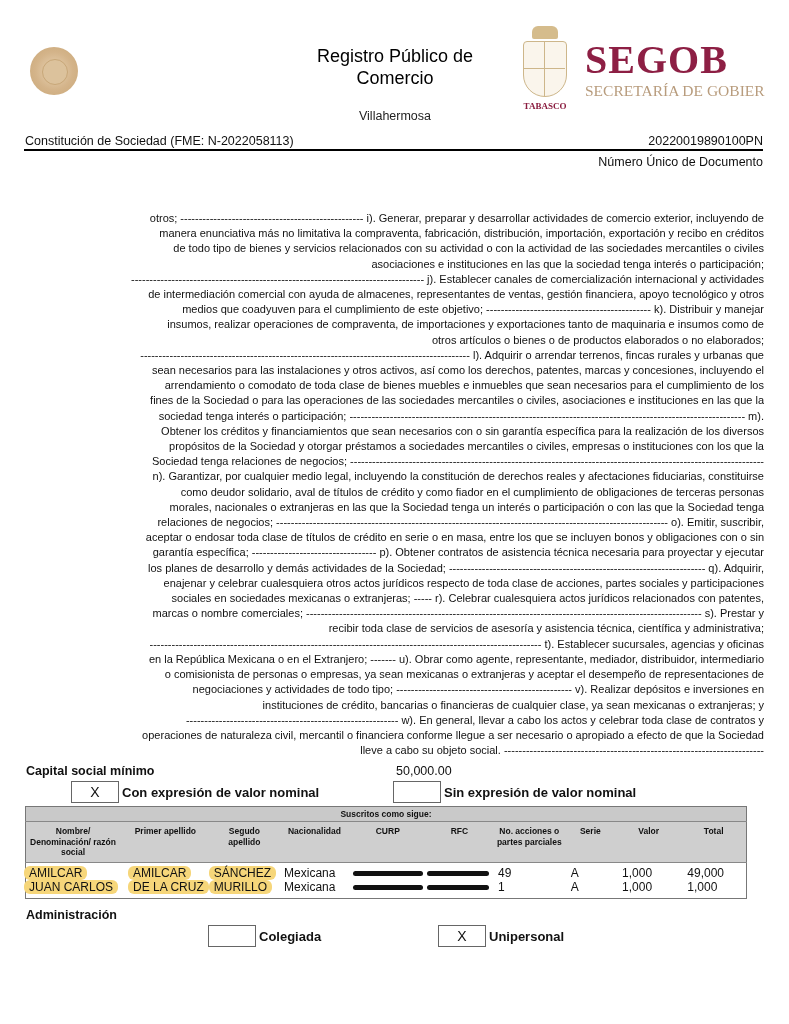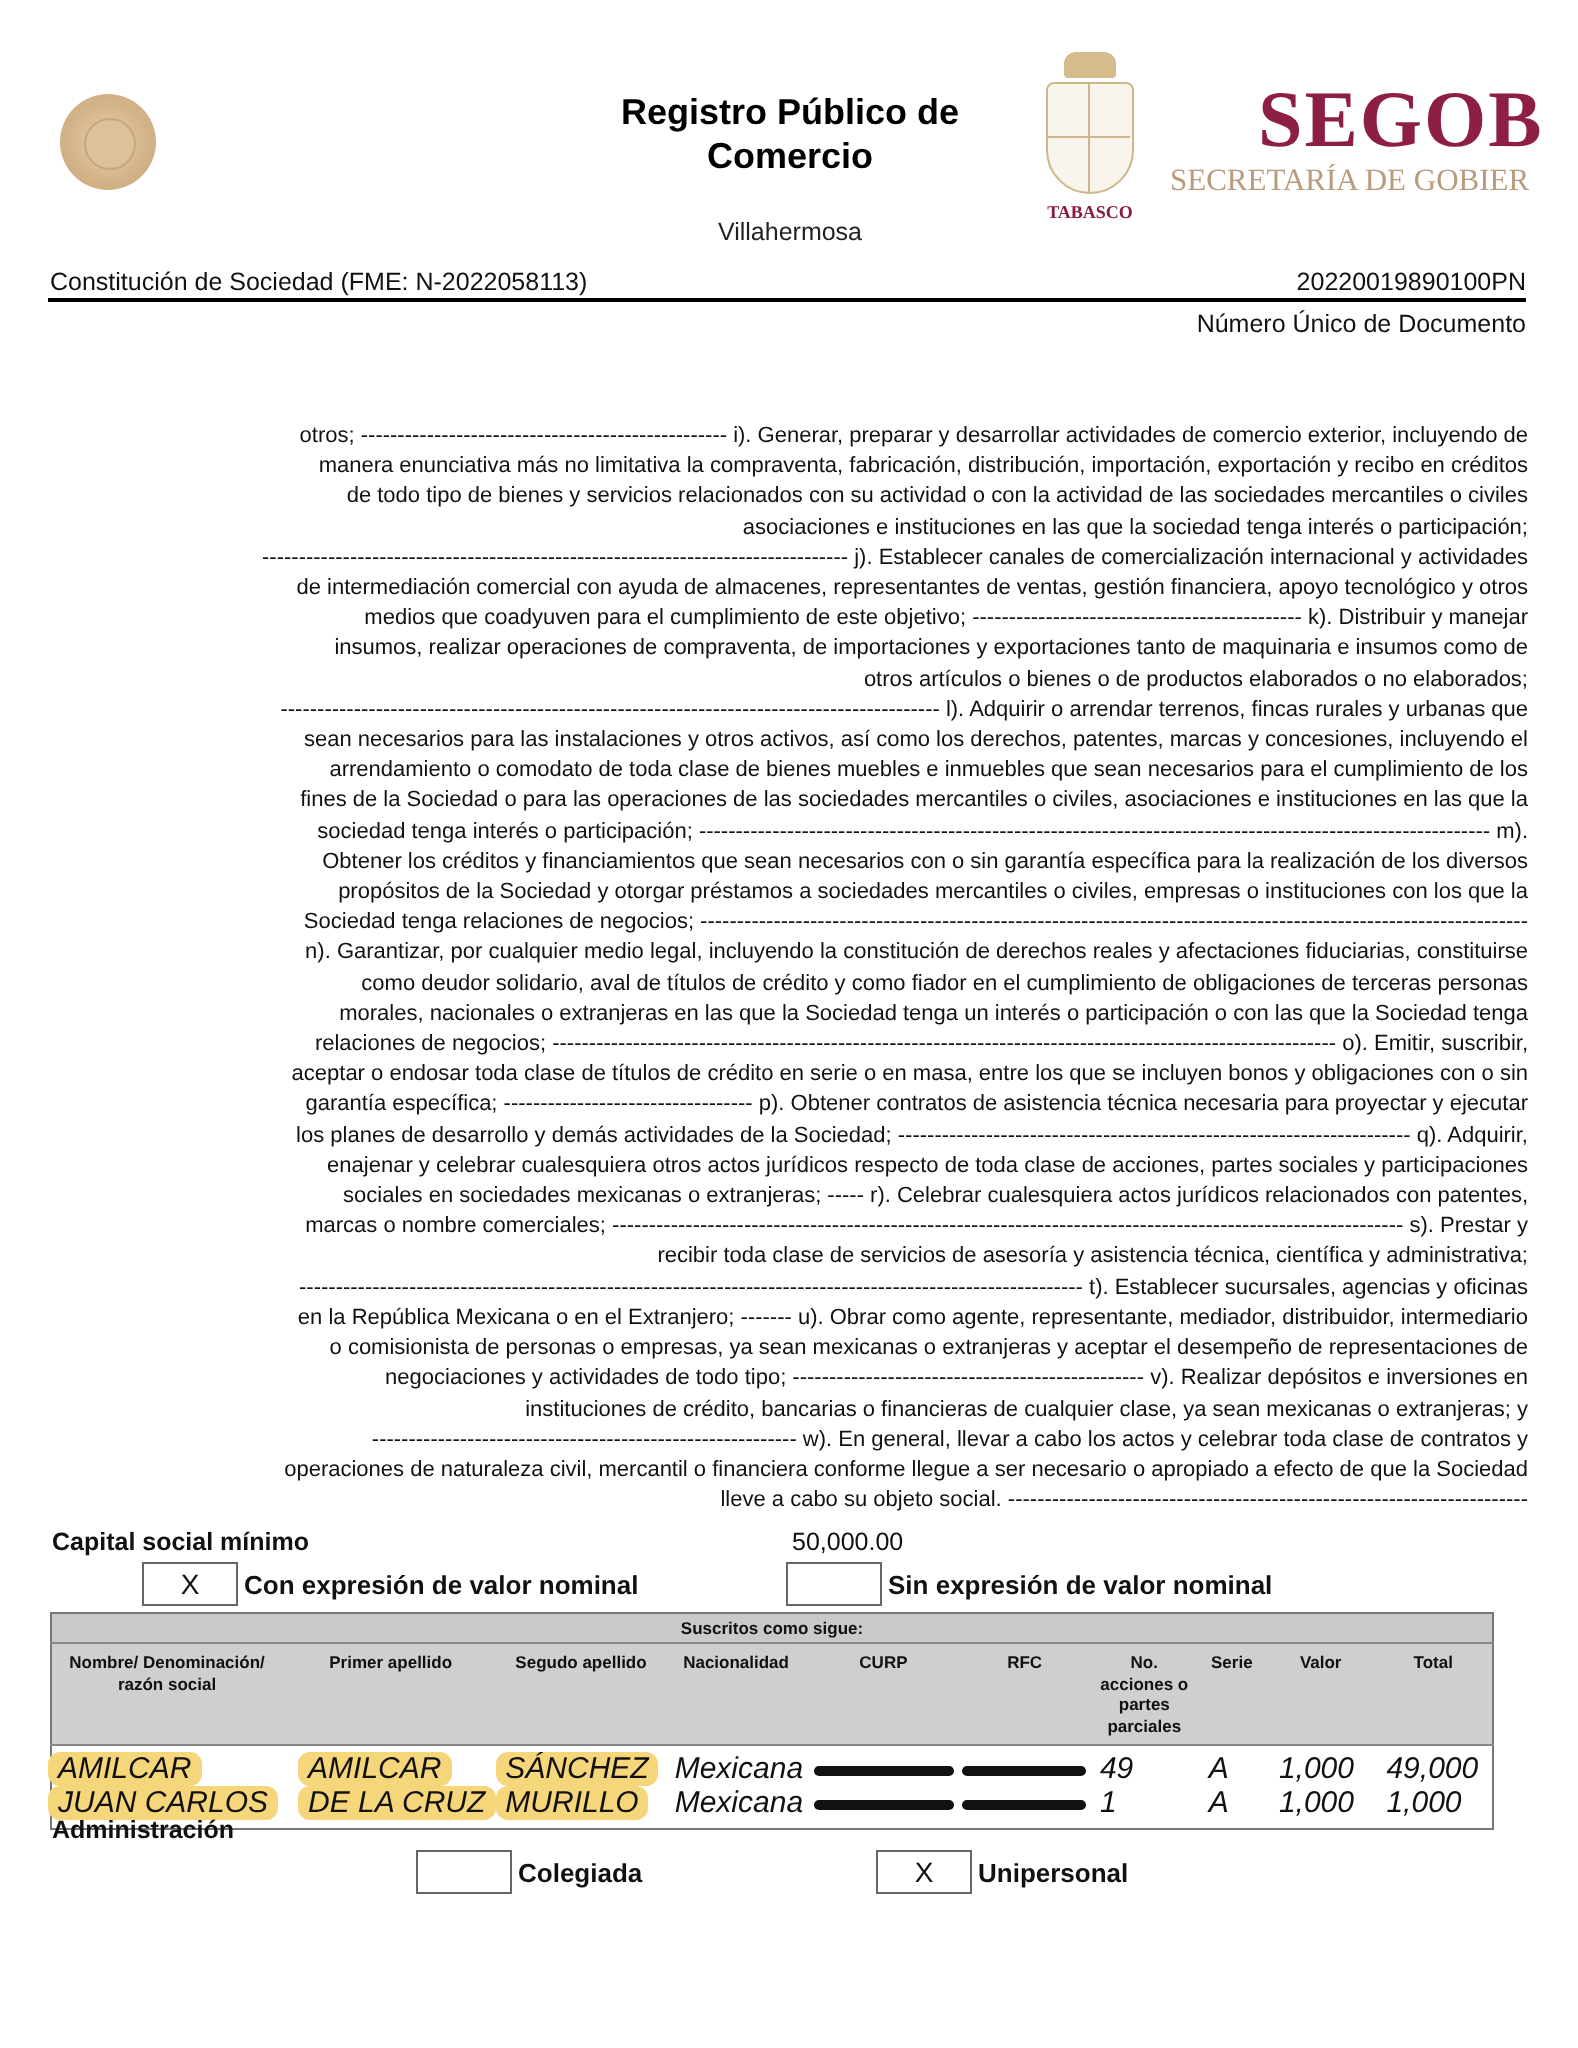--- a/index.html
+++ b/index.html
@@ -7,33 +7,33 @@
     body { font-family: "Liberation Sans", sans-serif; color: #111; position: relative; }
 
     .logo-eco { position: absolute; left: 30px; top: 47px; display: flex; align-items: center; }
     .eco-seal { width: 48px; height: 48px; border-radius: 50%; background: radial-gradient(circle at 50% 50%, #e9d4b5 0%, #d4b48a 55%, #c9a777 100%); position: relative; }
     .eco-seal::after { content: ""; position: absolute; left: 12px; top: 12px; width: 24px; height: 24px; border-radius: 50%; background: #dcc29c; border: 1px solid #c8a778; }
     .eco-text { margin-left: 8px; }
     .eco-title { font-family: "Liberation Serif", serif; font-size: 30px; color: #b8274a; letter-spacing: 0.5px; line-height: 30px; }
     .eco-sub { font-size: 6.5px; color: #c9a878; font-weight: bold; letter-spacing: 1px; margin-top: 3px; }
 
     .header-center { position: absolute; left: 290px; top: 45px; width: 210px; text-align: center; }
-    .hc-title { font-size: 18px; font-weight: bold; line-height: 22px; color: #000; }
+    .hc-title { font-size: 18px; font-weight: normal; line-height: 22px; color: #000; }
     .hc-city { position: absolute; left: 290px; top: 109px; width: 210px; text-align: center; font-size: 12.5px; color: #222; }
 
     .logo-tab { position: absolute; left: 517px; top: 26px; width: 56px; text-align: center; }
     .tab-shield { width: 46px; height: 70px; margin: 0 auto; position: relative; }
     .tab-crown { width: 26px; height: 13px; margin: 0 auto; background: #d5bc8c; border-radius: 6px 6px 2px 2px; }
     .tab-body { width: 44px; height: 56px; margin: 2px auto 0; border: 1.5px solid #cdb68a; border-radius: 4px 4px 22px 22px; background: #faf5ec; position: relative; }
     .tab-body::before { content: ""; position: absolute; left: 20px; top: 0; width: 1px; height: 54px; background: #cdb68a; }
     .tab-body::after { content: ""; position: absolute; left: 0; top: 26px; width: 41px; height: 1px; background: #cdb68a; }
     .tab-label { font-family: "Liberation Serif", serif; font-size: 9px; font-weight: bold; color: #8a1b3e; margin-top: 5px; }
 
     .logo-segob { position: absolute; left: 585px; top: 40px; }
-    .segob-title { font-family: "Liberation Serif", serif; font-weight: bold; font-size: 40px; color: #8d1f44; line-height: 40px; letter-spacing: 1px; margin-left: 44px; }
+    .segob-title { font-family: "Liberation Serif", serif; font-weight: bold; font-size: 40px; color: #8d1f44; line-height: 40px; letter-spacing: 1px; }
     .segob-sub { font-family: "Liberation Serif", serif; font-size: 15.5px; color: #b89c7d; white-space: nowrap; width: 180px; overflow: hidden; margin-top: 2px; }
 
     .doc-line { position: absolute; left: 24px; top: 134px; width: 739px; height: 17px; border-bottom: 2px solid #000; }
     .doc-type { position: absolute; left: 1px; top: 0; font-size: 12.5px; }
     .doc-nud { position: absolute; right: 0; top: 0; font-size: 12.5px; }
     .nud-label { position: absolute; right: 26px; top: 155px; font-size: 12.5px; }
 
     .body-text { position: absolute; left: 26px; top: 211px; width: 738px; font-size: 11px; line-height: 15.2px; text-align: right; color: #111; }
     .body-text p { margin: 0; white-space: nowrap; overflow: hidden; }
 
@@ -41,21 +41,21 @@
     .capital-label { position: absolute; left: 0; top: 0; font-size: 12.5px; font-weight: bold; text-align: center; }
     .capital-value { position: absolute; left: 370px; top: 0; font-size: 12.5px; }
 
     .check { position: absolute; display: flex; align-items: center; }
     .check .box { width: 48px; height: 22px; border: 1px solid #666; font-size: 14px; text-align: center; line-height: 20px; background: #fff; }
     .check .lbl { margin-left: 3px; font-size: 13px; font-weight: bold; }
 
     .subs-table { position: absolute; left: 25px; top: 806px; width: 722px; border: 1.5px solid #777; border-collapse: collapse; font-size: 9px; }
     .subs-table .caption-row td { background: #c9c9c9; text-align: center; font-weight: bold; font-size: 8.5px; height: 15px; border-bottom: 1px solid #888; }
     .subs-table th { background: #cfcfcf; font-weight: bold; font-size: 8.5px; vertical-align: top; padding: 4px 2px 4px; height: 38px; text-align: center; line-height: 10.5px; border-bottom: 1.5px solid #888; }
-    .subs-table td.cell { font-size: 15px; height: 13px; padding: 0 2px; white-space: nowrap; font-style: italic; }
+    .subs-table td.cell { font-size: 12px; height: 13px; padding: 0 2px; white-space: nowrap; }
     .subs-table tr.first td.cell { padding-top: 3px; }
     .hl { background: #f6d67a; border-radius: 6px; padding: 0 5px; margin-left: -4px; }
     .redact { display: inline-block; height: 5px; background: #111; border-radius: 3px; vertical-align: middle; }
 
     .admin-label { position: absolute; left: 26px; top: 908px; font-size: 12.5px; font-weight: bold; }
   </style>
 </head>
 <body>
 
 <div class="logo-eco">

